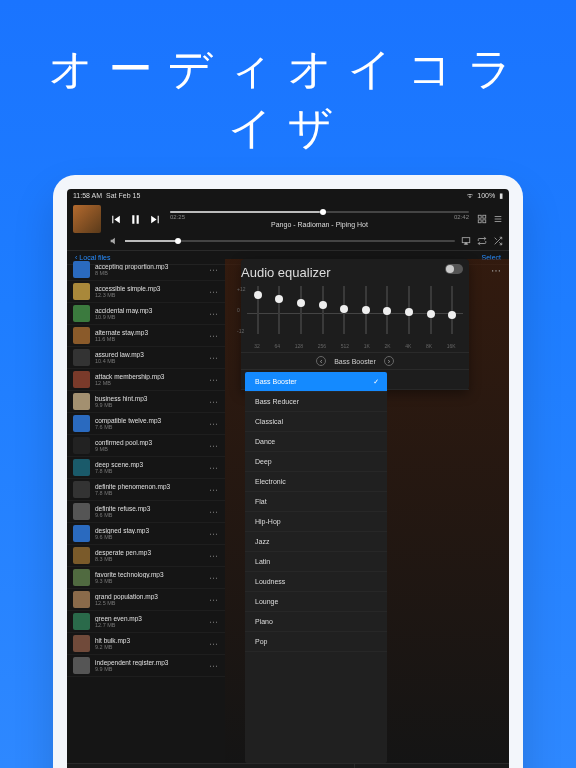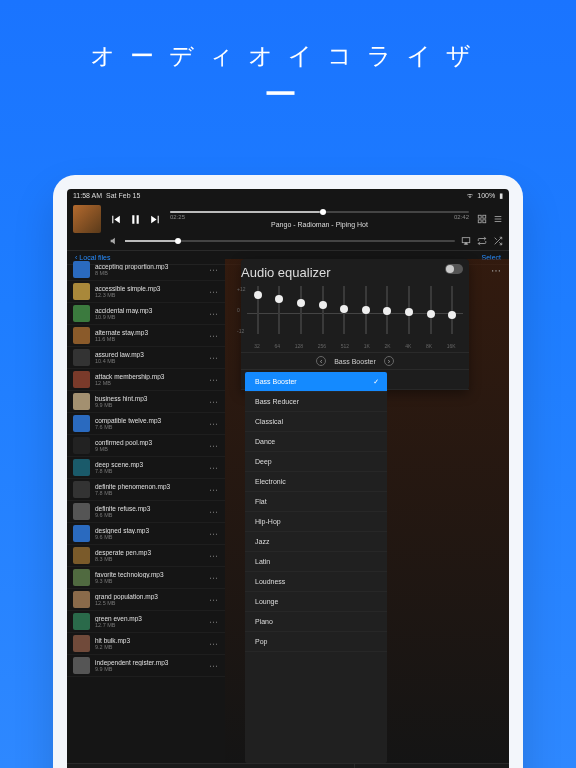--- a/index.html
+++ b/index.html
@@ -1,18 +1,18 @@
 <!DOCTYPE html>
 <html><head>
 <meta charset="utf-8">
 <style>
 *{box-sizing:border-box;margin:0;padding:0}
 html,body{width:576px;height:768px;overflow:hidden;font-family:-apple-system,"Helvetica Neue",Arial,sans-serif}
 .page{width:576px;height:768px;background:linear-gradient(180deg,#1a74ff 0%,#1e7dff 40%,#2e88ff 100%);position:relative}
-.hero{color:#fff;text-align:center;font-size:24px;letter-spacing:15px;font-weight:300;padding:40px 20px 0}
+.hero{color:#fff;text-align:center;font-size:44px;letter-spacing:15px;font-weight:300;padding:40px 20px 0}
 .hero-line2{color:#fff;text-align:center;font-size:34px;letter-spacing:15px;font-weight:300}
 .device{position:absolute;top:175px;left:50%;transform:translateX(-50%);width:470px;height:620px;background:#f3f6fb;border-radius:22px;padding:14px;box-shadow:0 20px 40px rgba(0,0,0,.15)}
 .screen{width:100%;height:100%;background:#151515;border-radius:4px;overflow:hidden;position:relative;color:#cfcfcf}
 .statusbar{display:flex;justify-content:space-between;align-items:center;font-size:7px;padding:2px 6px;color:#ddd}
 .sb-left,.sb-right{display:flex;gap:4px;align-items:center}
 .player{padding:3px 6px 4px;border-bottom:1px solid #2a2a2a;position:relative}
 .player-row{display:flex;align-items:center;gap:8px}
 .art{width:28px;height:28px;background:linear-gradient(135deg,#b46a2e,#5a3a1a);border-radius:2px;flex:0 0 auto}
 .controls{display:flex;gap:7px;align-items:center;color:#fff}
 .ctl{width:13px;height:13px;fill:#fff;cursor:pointer}

